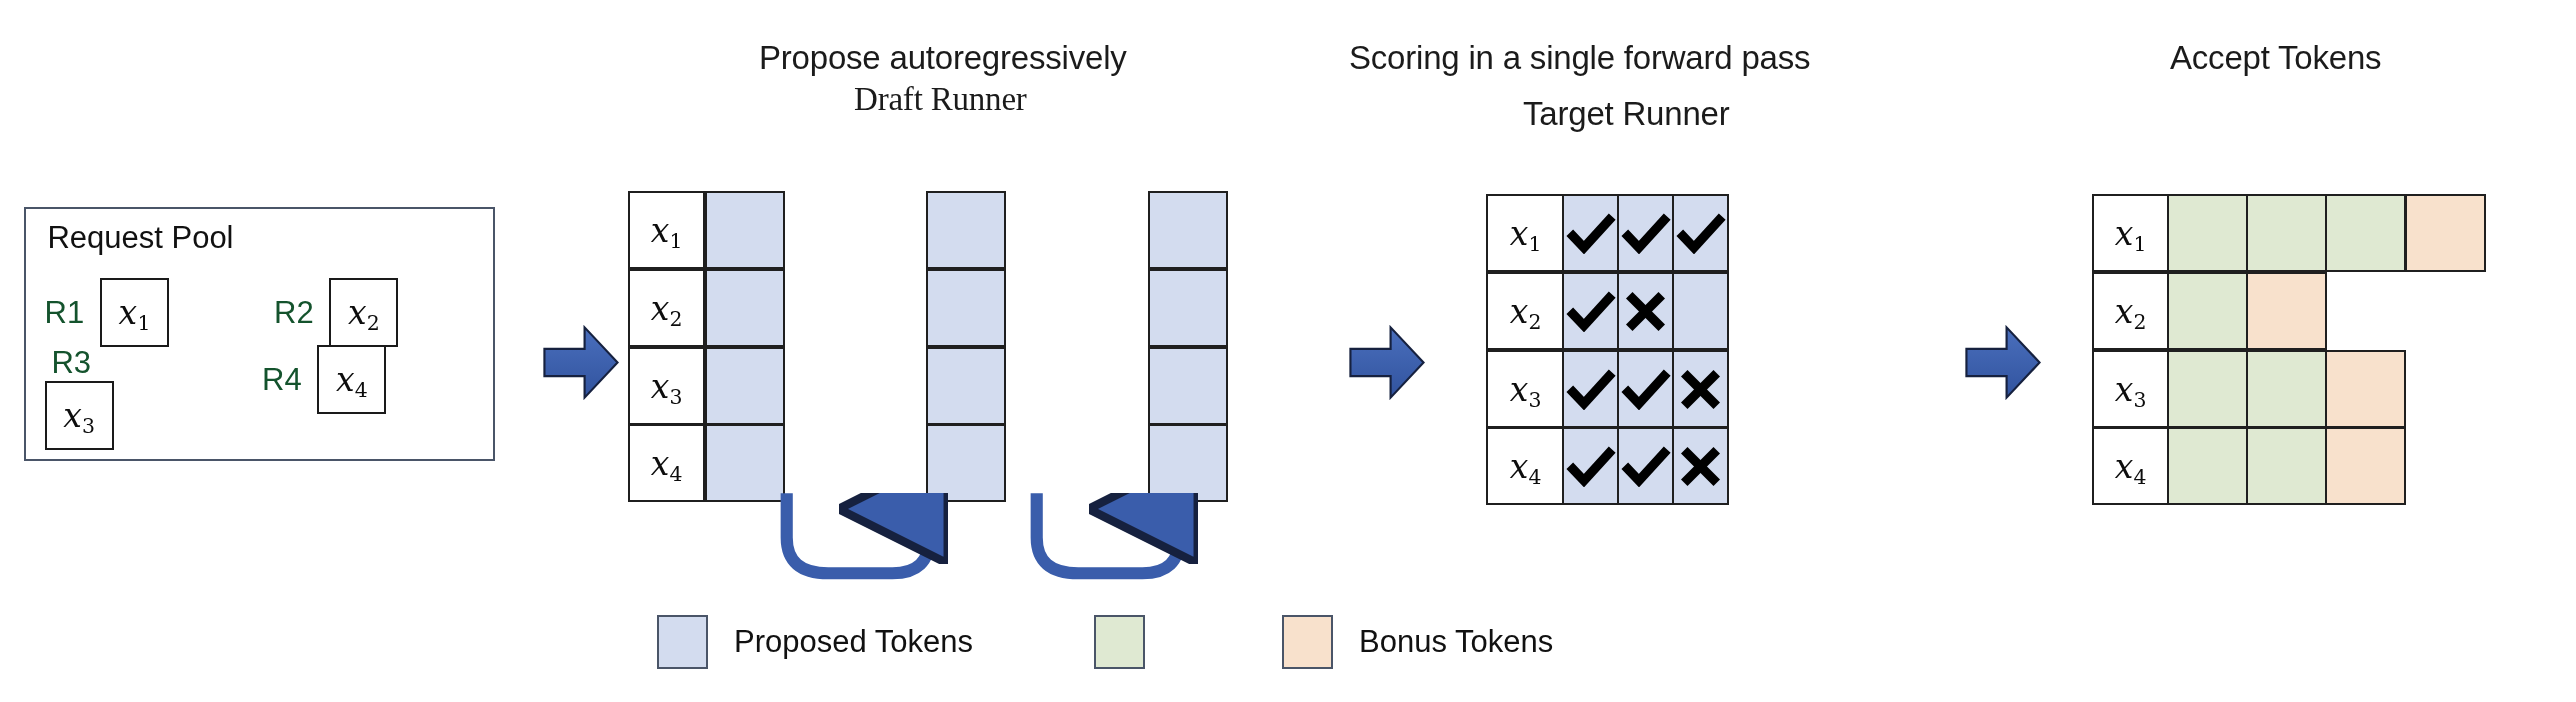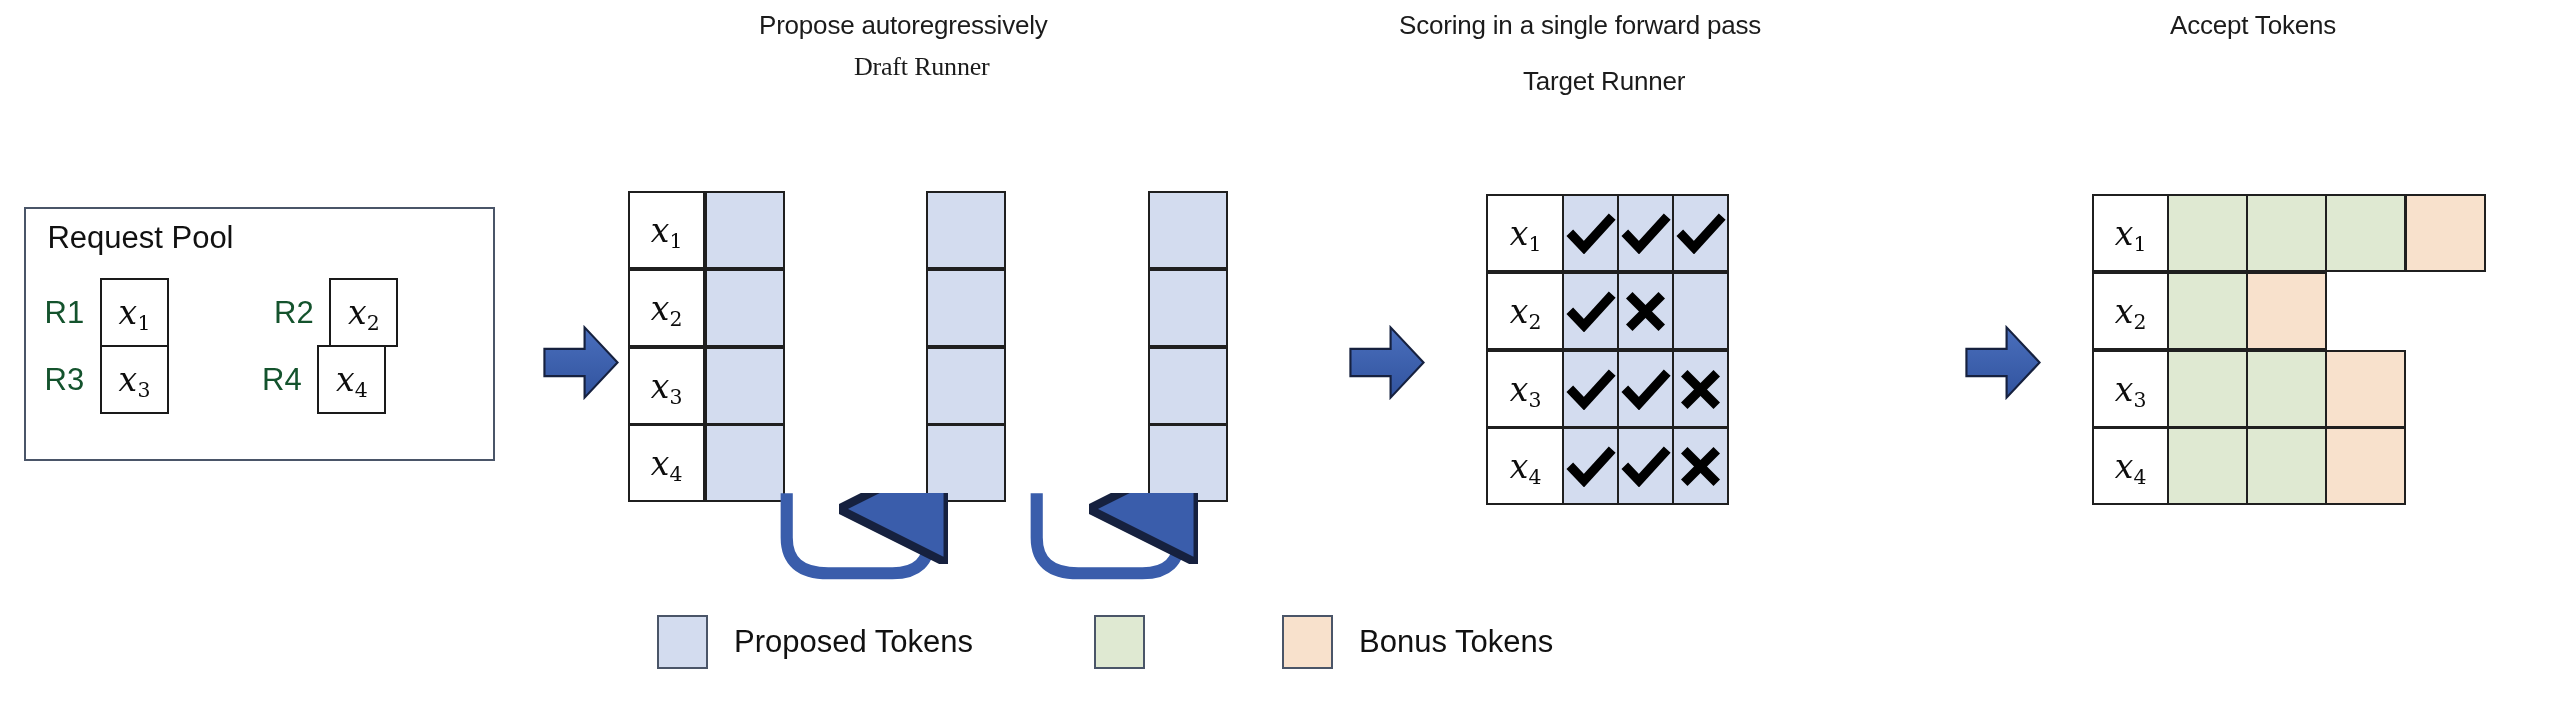--- a/index.html
+++ b/index.html
@@ -18,29 +18,30 @@
   .stage {
     position: absolute;
     left: 0; top: 0;
     width: 2576px;
     height: 703px;
   }
 
   
   .heading {
     position: absolute;
-    font-size: 26px;
+    font-size: 33px;
     font-weight: 400;
     color: #1b1b1b;
     white-space: nowrap;
     letter-spacing: -0.2px;
+    margin-top: 29px;
   }
   .h-propose   { left: 759px; top: 10px; }
   .h-draft     { left: 854px; top: 52px; font-family: Liberation Serif, serif; }
-  .h-scoring   { left: 1399px; top: 10px; text-align: center; }
+  .h-scoring   { left: 1349px; top: 10px; text-align: center; }
   .h-target    { left: 1523px; top: 66px; }
   .h-accept    { left: 2170px; top: 10px; }
 
   
   .request-pool {
     position: absolute;
     left: 24px;
     top: 207px;
     width: 471px;
     height: 254px;
@@ -71,21 +72,21 @@
     height: 69px;
     border: 2.9px solid #1a1a1a;
     box-sizing: border-box;
     display: flex;
     align-items: center;
     justify-content: center;
     background: #ffffff;
   }
   .rp-r1 { left: 18.6px; top: 69px; }
   .rp-r2 { left: 248px; top: 69px; text-align: right; }
-  .rp-r3 { left: 18.6px; top: 136px; }
+  .rp-r3 { left: 18.6px; top: 136px; flex-direction: column; }
   .rp-r4 { left: 236px; top: 136px; }
 
   
   .mvar {
     font-family: "DejaVu Serif", serif;
     font-style: italic;
     font-size: 33px;
     line-height: 1;
     color: #0d0d0d;
     white-space: nowrap;

